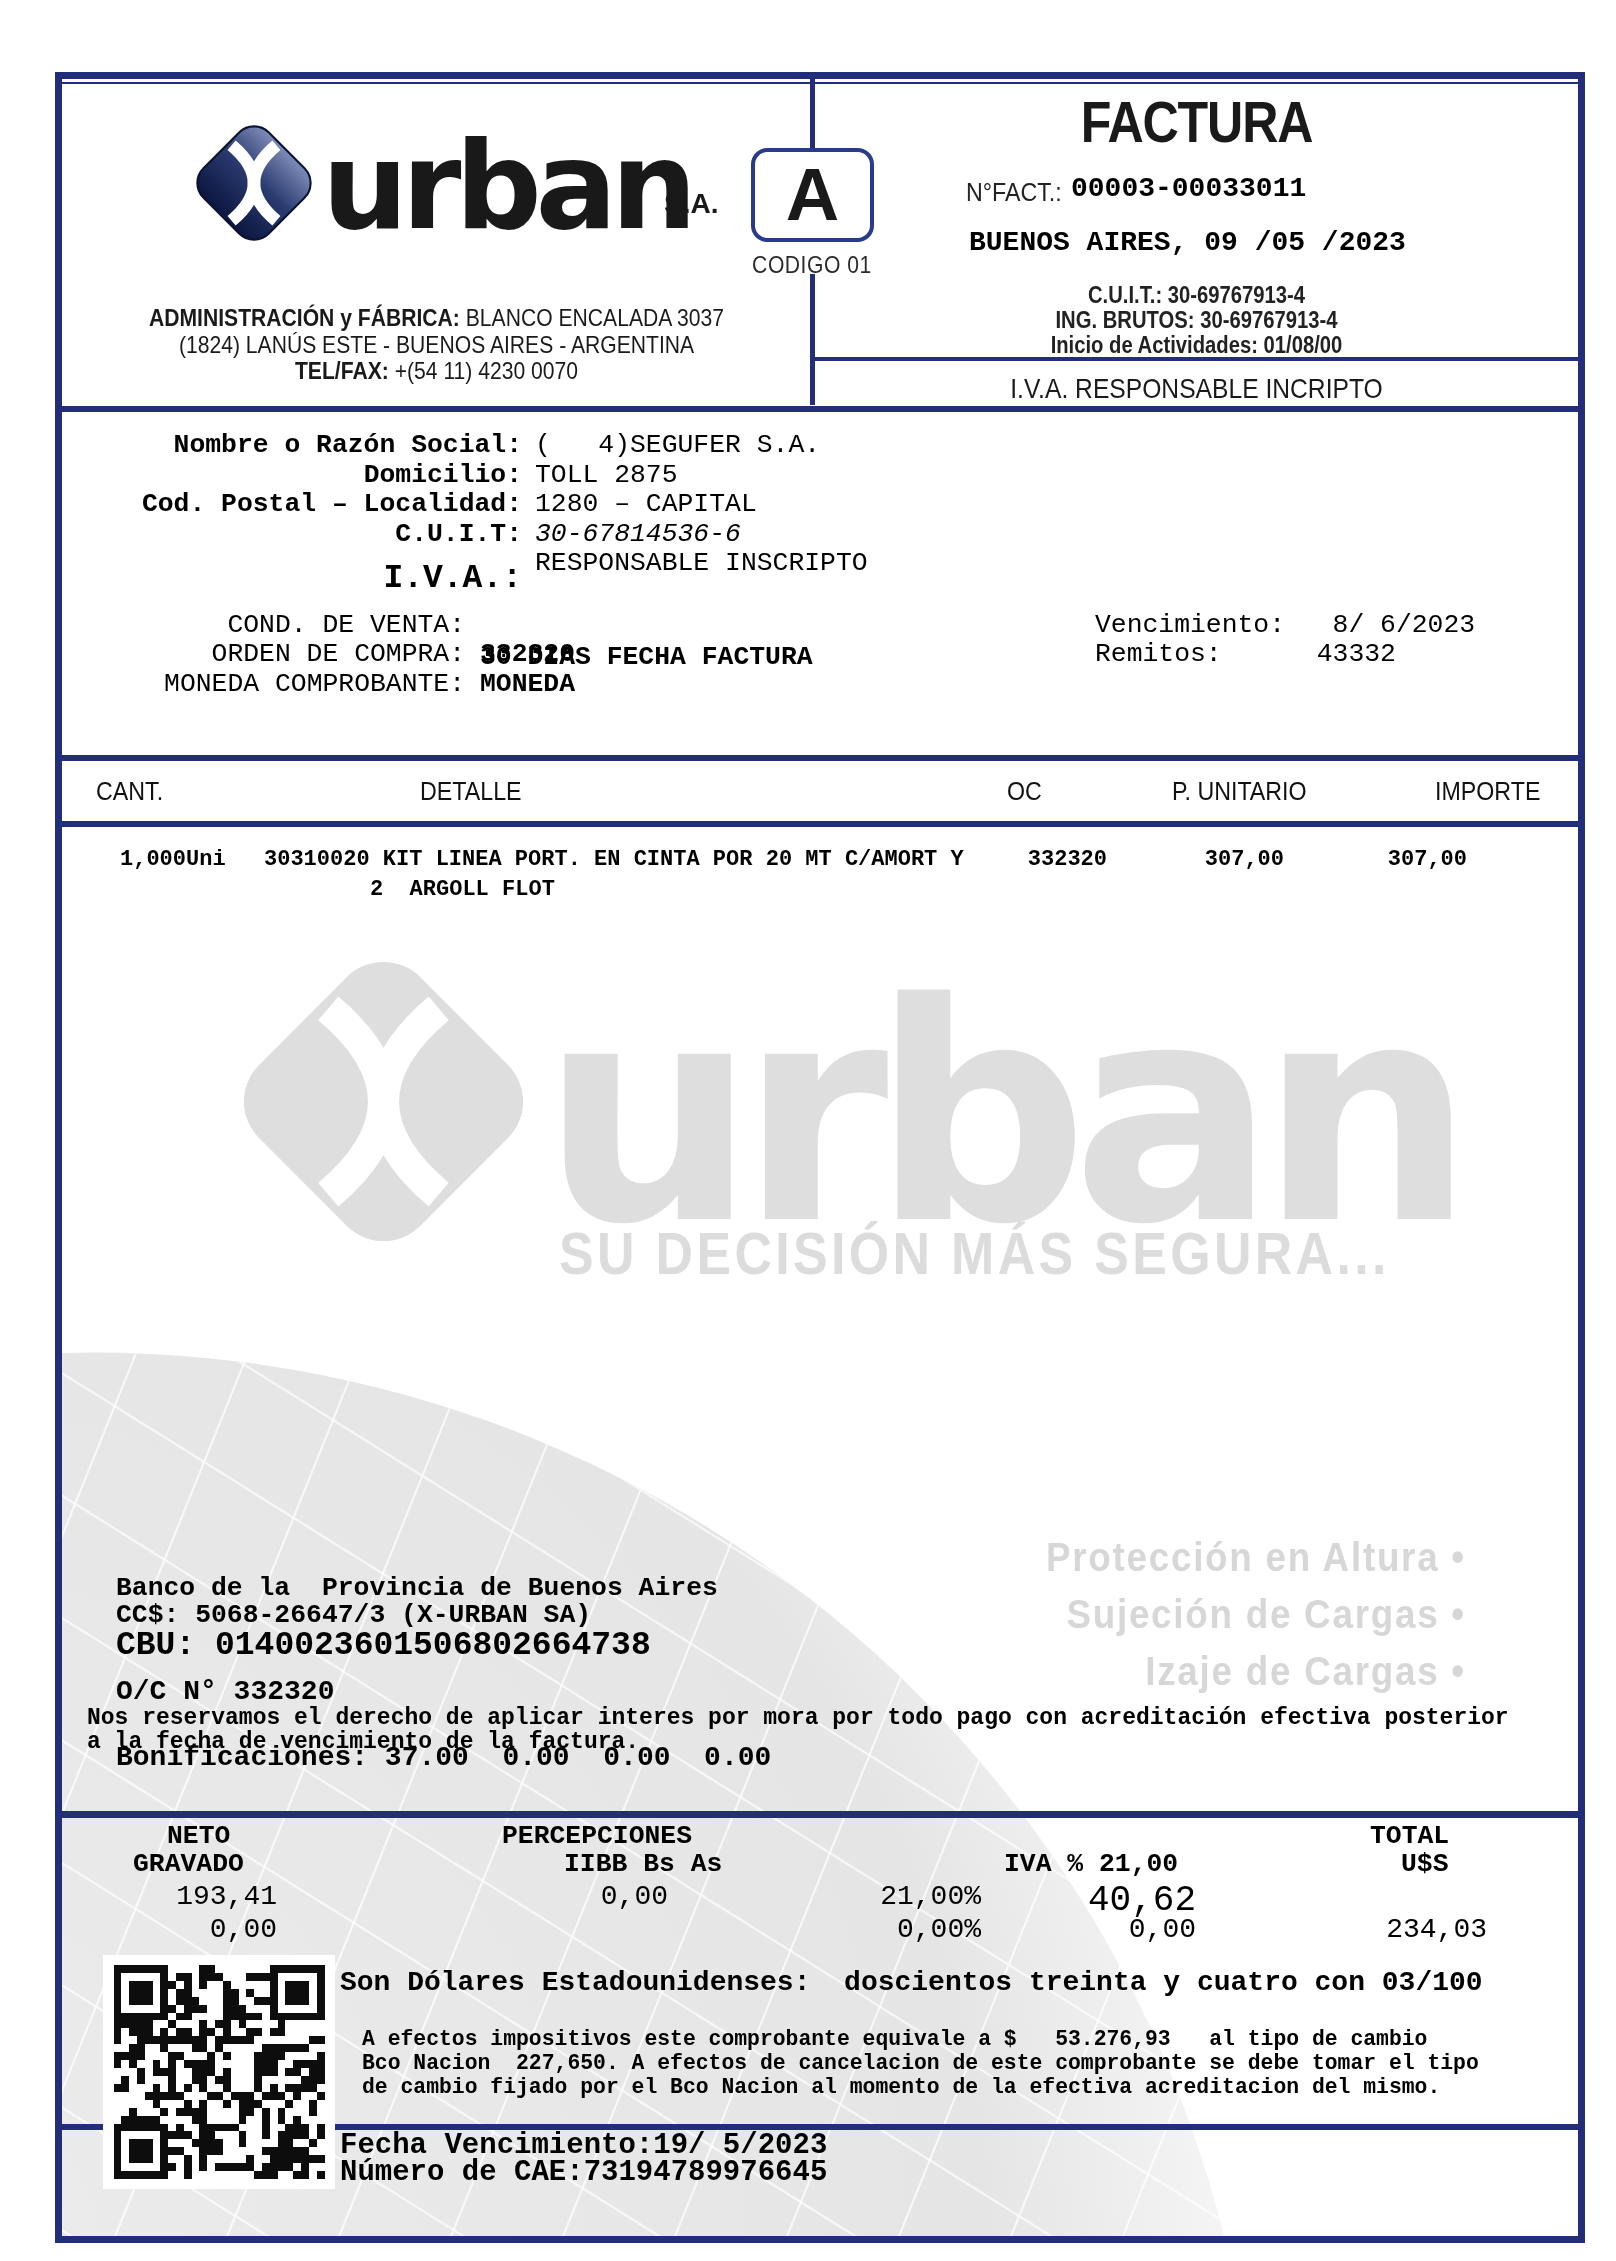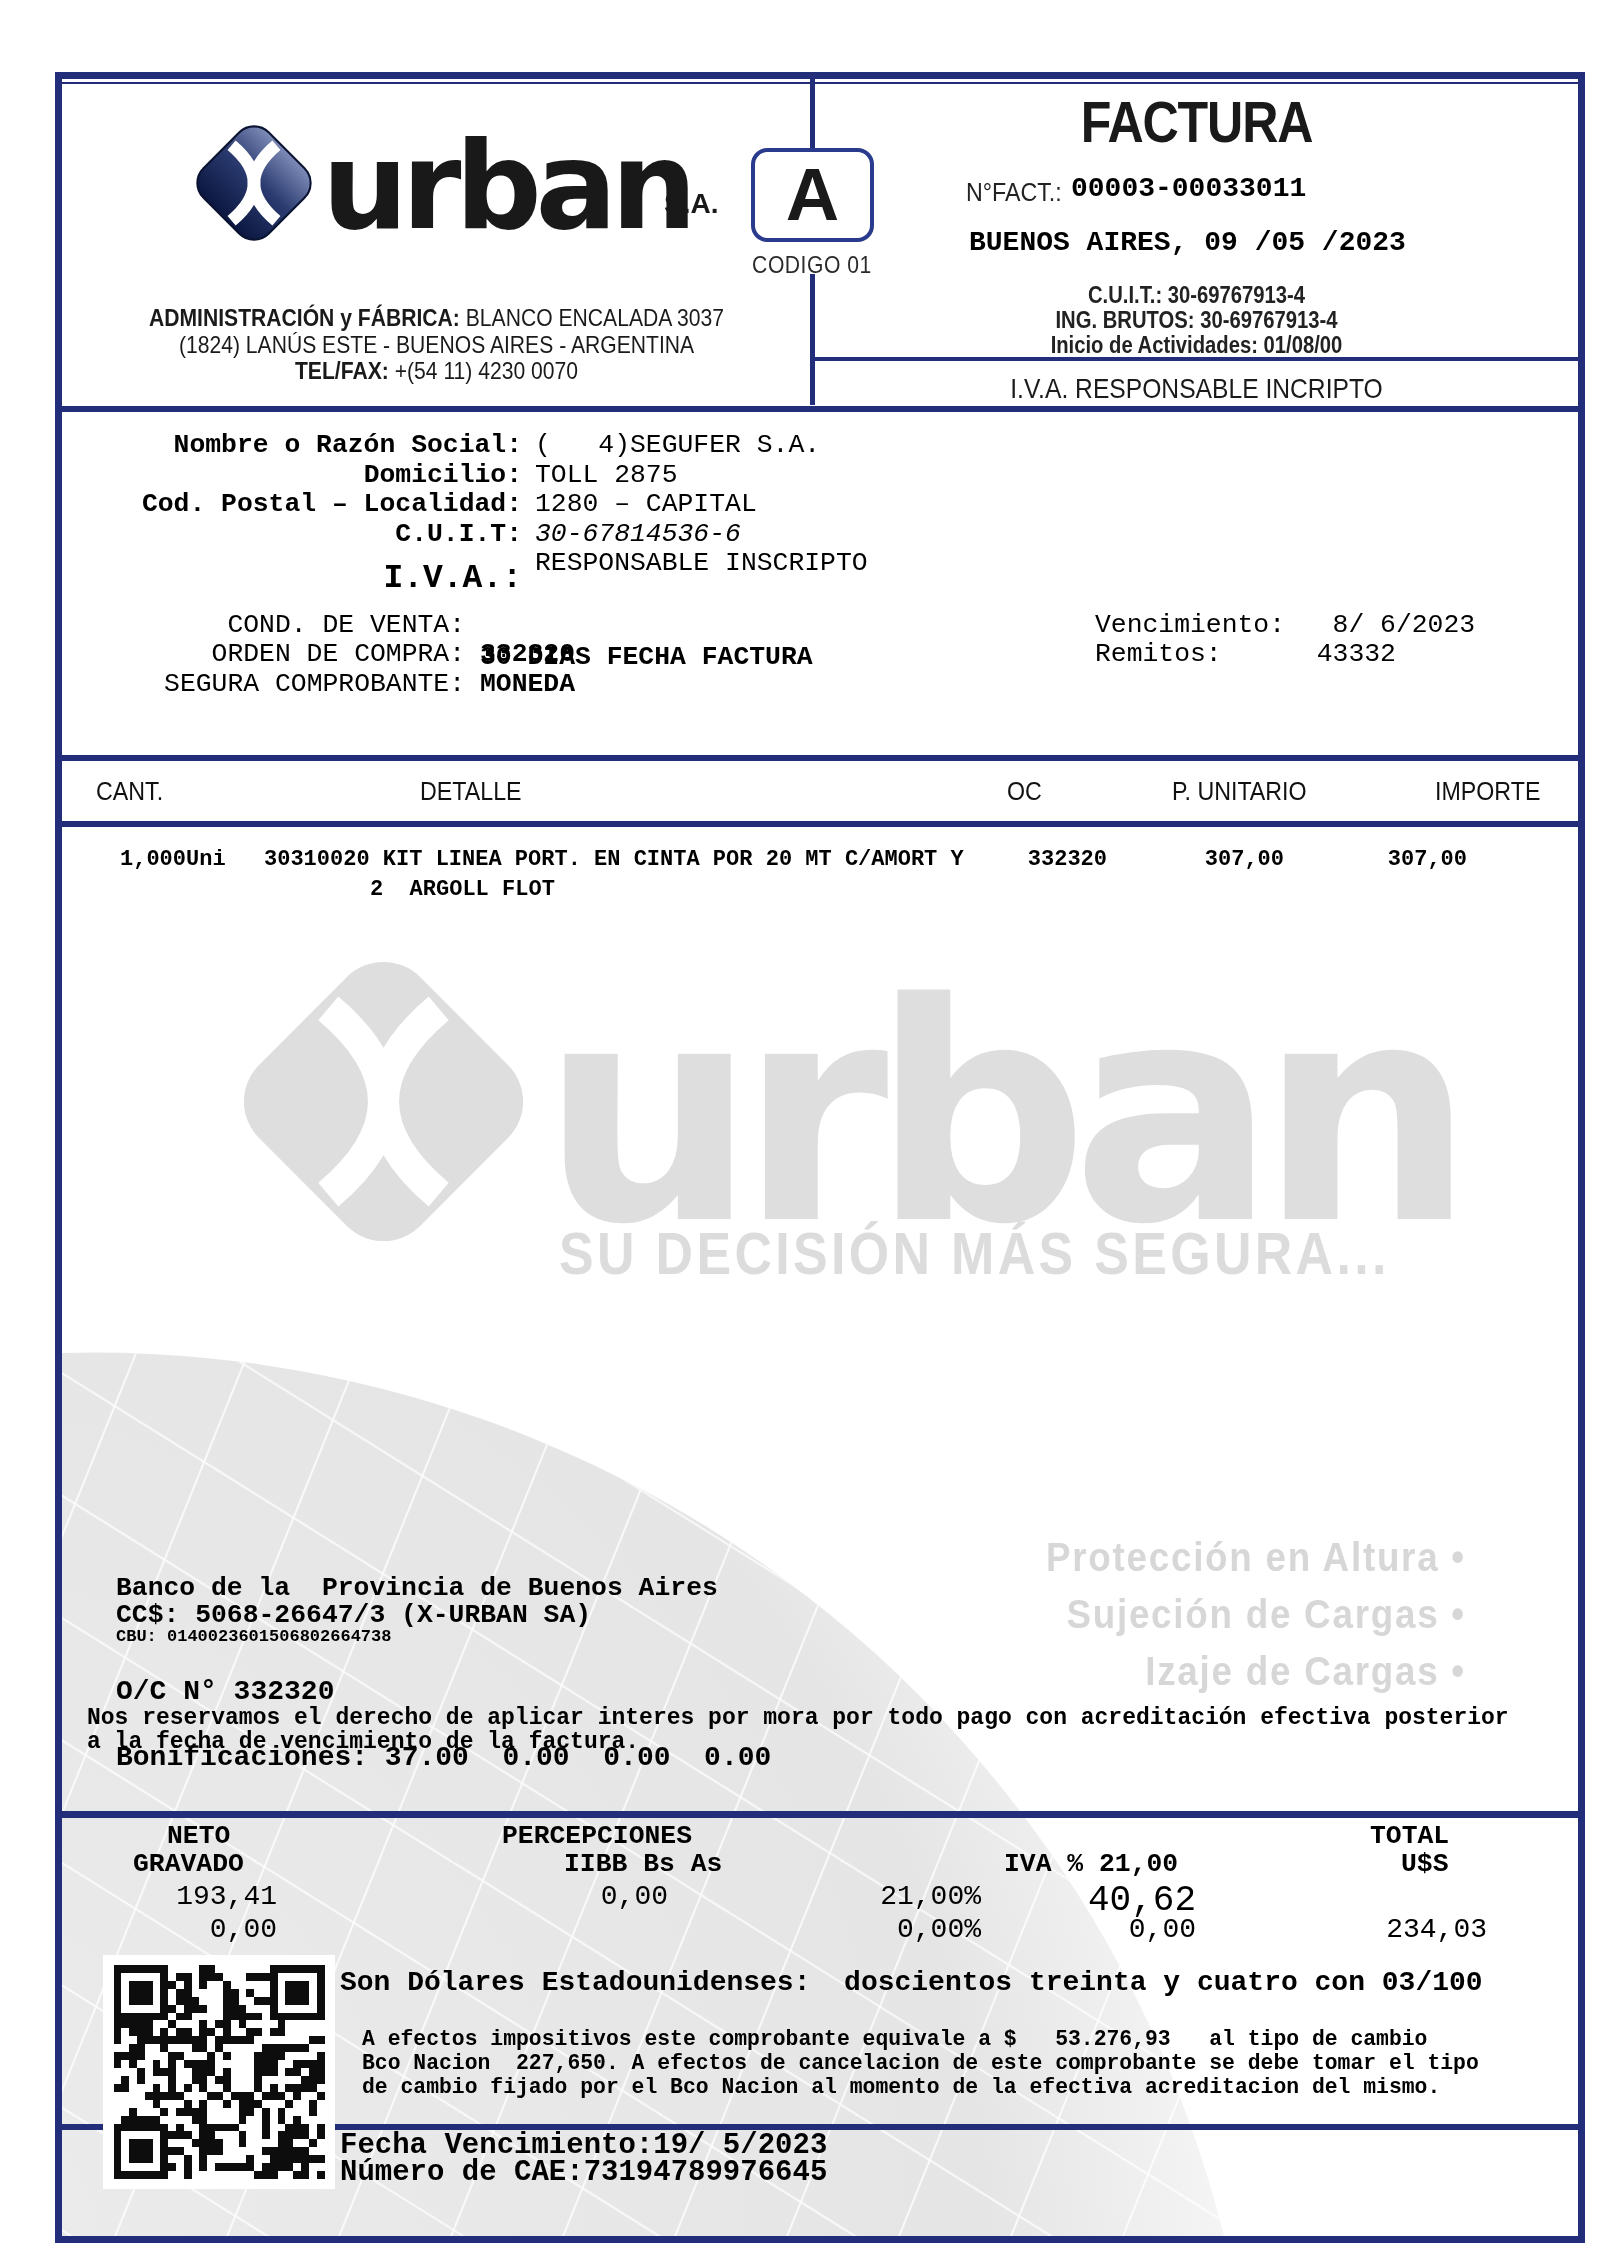--- a/index.html
+++ b/index.html
@@ -161,42 +161,42 @@
 <div class="abs mono" style="left:535px;top:490px;font-size:26.4px;">1280 – CAPITAL</div>
 <div class="abs mono b right" style="left:62px;top:520px;width:460px;font-size:26.4px;">C.U.I.T:</div>
 <div class="abs mono" style="left:535px;top:520px;font-size:26.4px;font-style:italic;">30-67814536-6</div>
 <div class="abs mono b right" style="left:62px;top:561px;width:460px;font-size:33px;text-align:right;">I.V.A.:</div>
 <div class="abs mono" style="left:535px;top:549px;font-size:26.4px;">RESPONSABLE INSCRIPTO</div>
 
 <div class="abs mono right" style="left:62px;top:611px;width:403px;font-size:26.4px;">COND. DE VENTA:</div>
 <div class="abs mono b" style="left:480px;top:611px;font-size:26.4px;margin-top:32px;">30 DIAS FECHA FACTURA</div>
 <div class="abs mono right" style="left:62px;top:640px;width:403px;font-size:26.4px;">ORDEN DE COMPRA:</div>
 <div class="abs mono b" style="left:480px;top:640px;font-size:26.4px;">332320</div>
-<div class="abs mono right" style="left:62px;top:670px;width:403px;font-size:26.4px;">SEGURA COMPROBANTE:</div>
+<div class="abs mono right" style="left:62px;top:670px;width:403px;font-size:26.4px;">MONEDA COMPROBANTE:</div>
 <div class="abs mono b" style="left:480px;top:670px;font-size:26.4px;">MONEDA</div>
 
 <div class="abs mono" style="left:1095px;top:611px;font-size:26.4px;">Vencimiento:   8/ 6/2023</div>
 <div class="abs mono" style="left:1095px;top:640px;font-size:26.4px;">Remitos:      43332</div>
 
 <div class="abs sans cx" style="left:96px;top:778px;font-size:26.4px;color:#111;">CANT.</div>
 <div class="abs sans cx" style="left:420px;top:778px;font-size:26.4px;color:#111;">DETALLE</div>
 <div class="abs sans cx" style="left:1007px;top:778px;font-size:26.4px;color:#111;">OC</div>
 <div class="abs sans cx" style="left:1172px;top:778px;font-size:26.4px;color:#111;">P. UNITARIO</div>
 <div class="abs sans cx" style="left:1435px;top:778px;font-size:26.4px;color:#111;">IMPORTE</div>
 
 <div class="abs mono b" style="left:120px;top:848px;font-size:22px;">1,000Uni</div>
 <div class="abs mono b" style="left:264px;top:848px;font-size:22px;">30310020 KIT LINEA PORT. EN CINTA POR 20 MT C/AMORT Y</div>
 <div class="abs mono b" style="left:370px;top:878px;font-size:22px;">2  ARGOLL FLOT</div>
 <div class="abs mono b right" style="left:956px;top:848px;width:151px;font-size:22px;">332320</div>
 <div class="abs mono b right" style="left:1133px;top:848px;width:151px;font-size:22px;">307,00</div>
 <div class="abs mono b right" style="left:1316px;top:848px;width:151px;font-size:22px;">307,00</div>
 
 <div class="abs mono b" style="left:116px;top:1574px;font-size:26.4px;">Banco de la  Provincia de Buenos Aires</div>
 <div class="abs mono b" style="left:116px;top:1601px;font-size:26.4px;">CC$: 5068-26647/3 (X-URBAN SA)</div>
-<div class="abs mono b" style="left:116px;top:1628px;font-size:17px;text-align:center;">CBU: 0140023601506802664738</div>
+<div class="abs mono b" style="left:116px;top:1628px;font-size:33px;text-align:center;">CBU: 0140023601506802664738</div>
 <div class="abs mono b" style="left:116px;top:1677px;font-size:28px;">O/C N° 332320</div>
 <div class="abs mono b" style="left:87px;top:1706px;font-size:23px;">Nos reservamos el derecho de aplicar interes por mora por todo pago con acreditación efectiva posterior</div>
 <div class="abs mono b" style="left:87px;top:1730px;font-size:23px;">a la fecha de vencimiento de la factura.</div>
 <div class="abs mono b" style="left:116px;top:1743px;font-size:28px;">Bonificaciones: 37.00  0.00  0.00  0.00</div>
 
 <div class="abs mono b" style="left:167px;top:1822px;font-size:26.4px;">NETO</div>
 <div class="abs mono b" style="left:502px;top:1822px;font-size:26.4px;">PERCEPCIONES</div>
 <div class="abs mono b" style="left:1370px;top:1822px;font-size:26.4px;">TOTAL</div>
 <div class="abs mono b" style="left:133px;top:1850px;font-size:26.4px;text-align:right;">GRAVADO</div>
 <div class="abs mono b" style="left:564px;top:1850px;font-size:26.4px;">IIBB Bs As</div>

